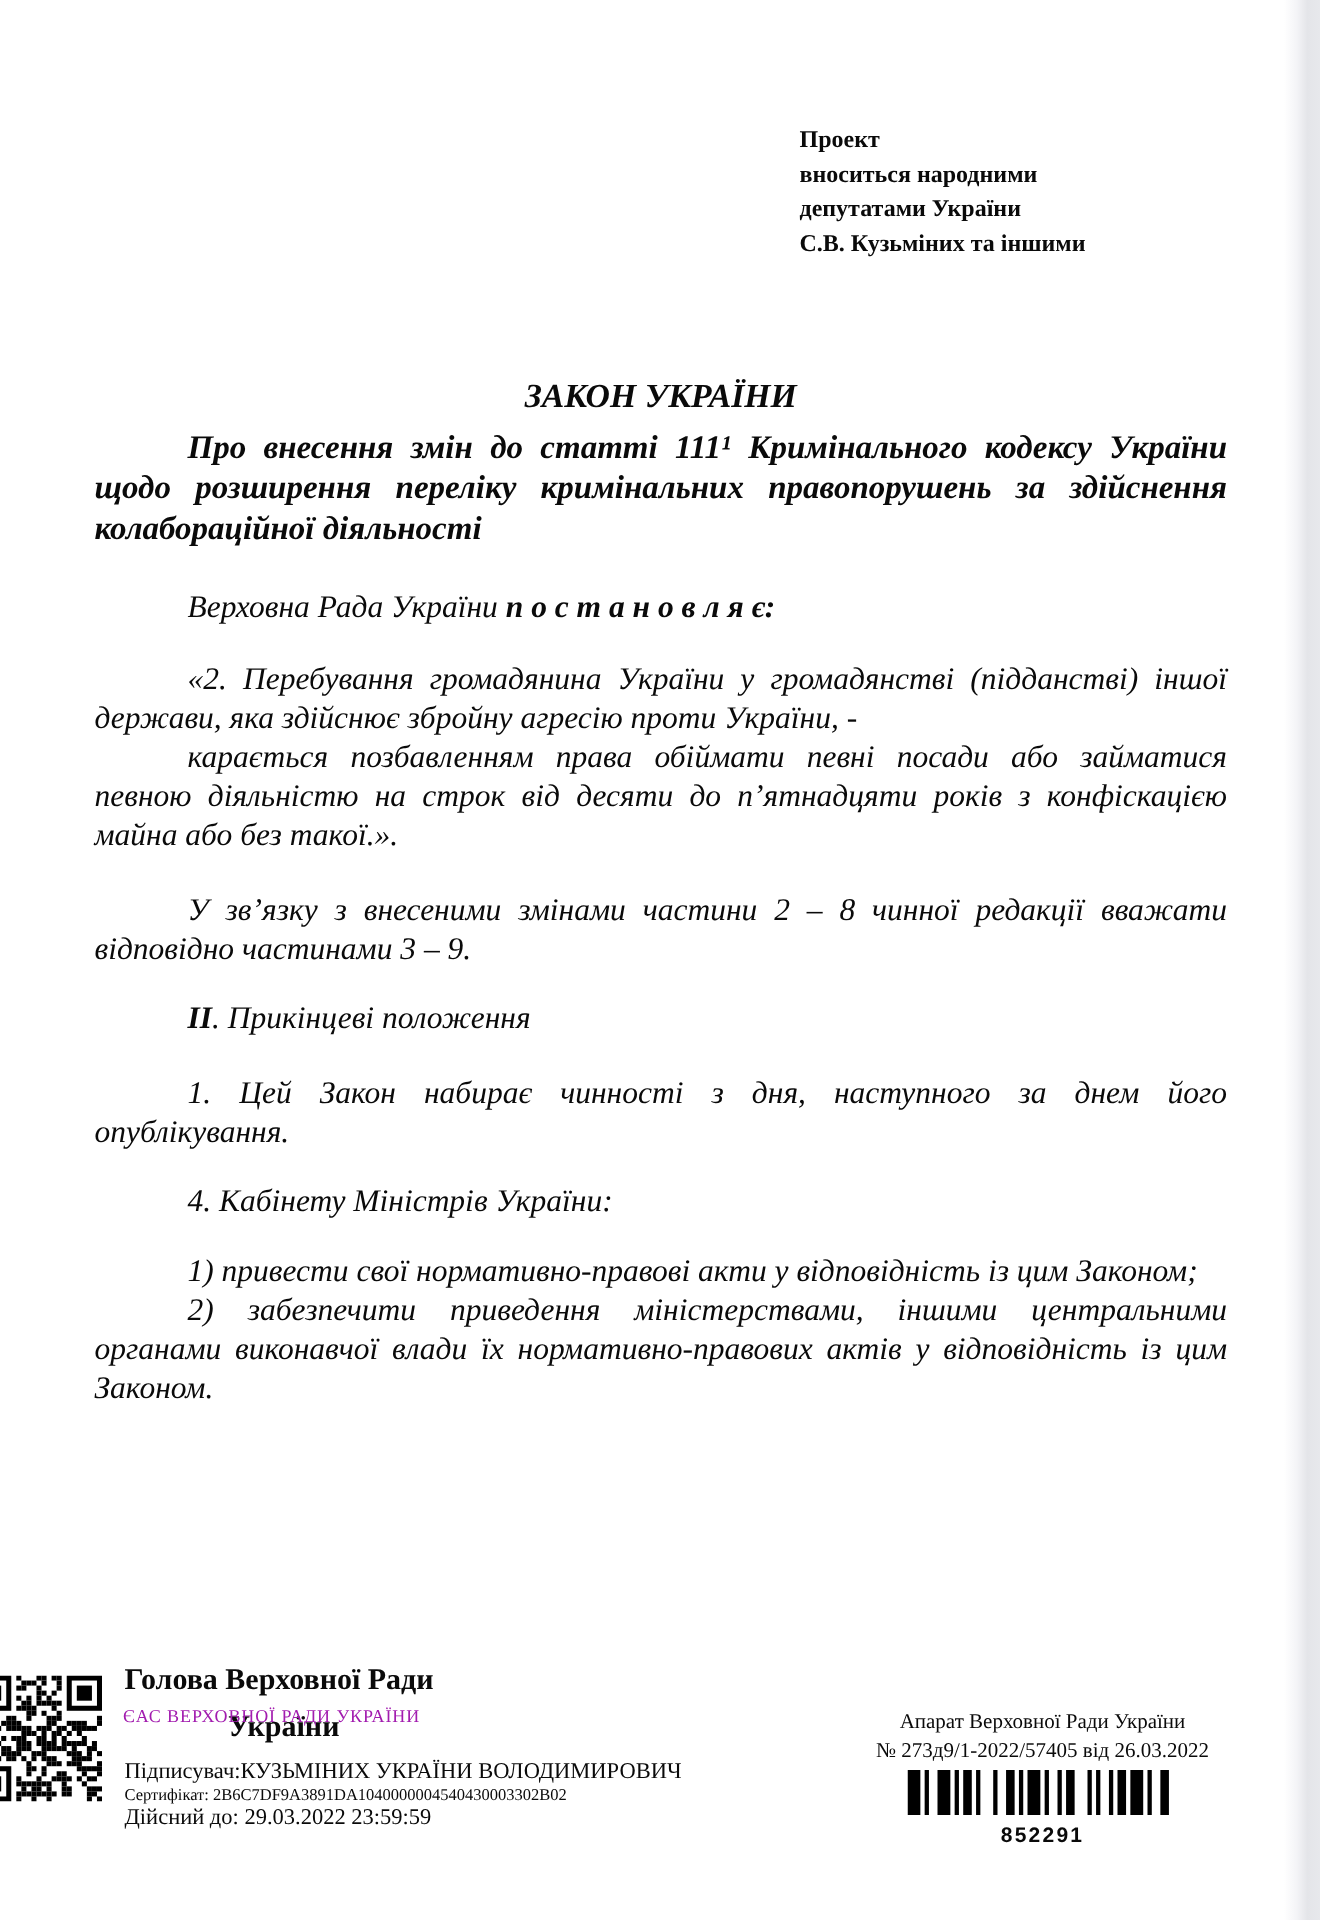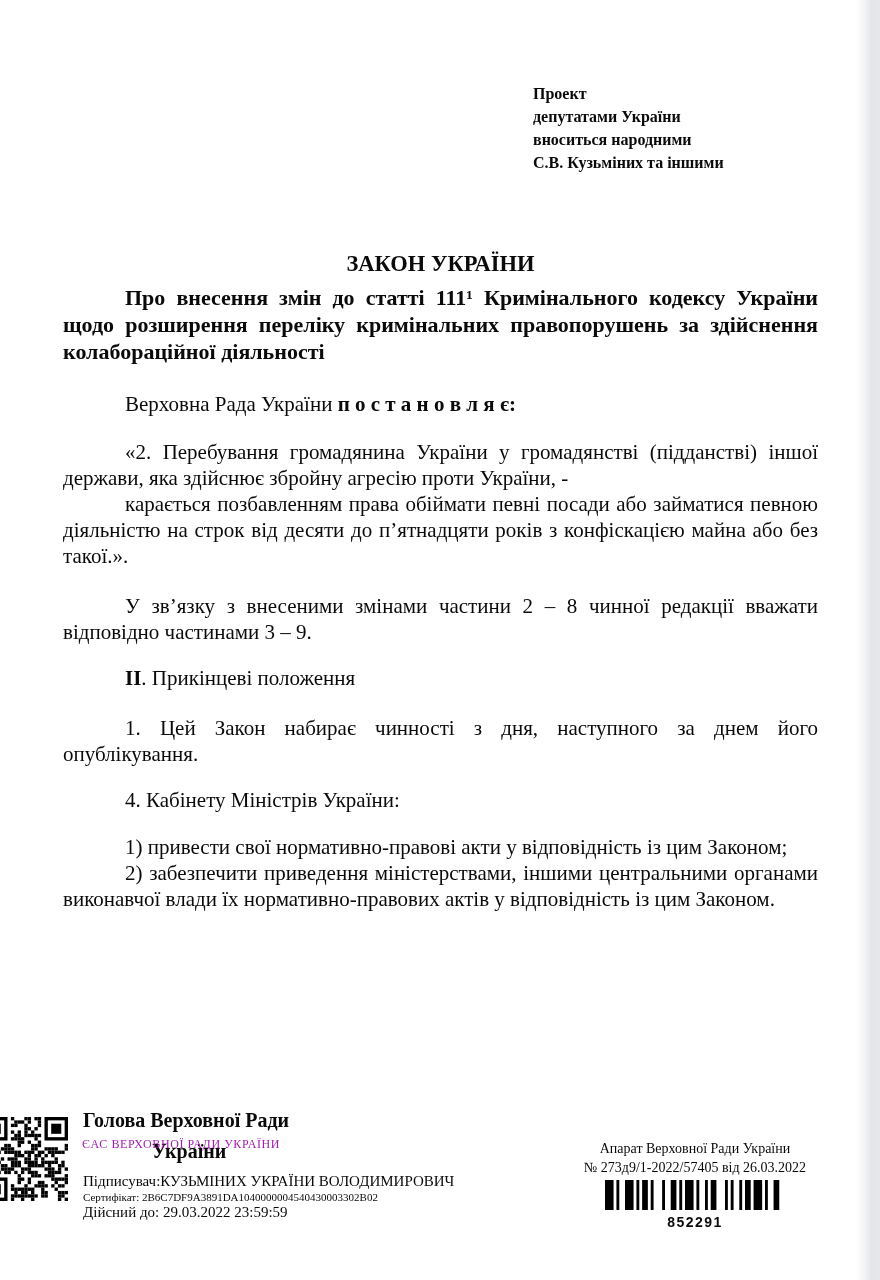--- a/index.html
+++ b/index.html
@@ -18,21 +18,21 @@
   }
   
   .intro {
     position:absolute; left:533px; top:82px;
     font-weight:bold; font-size:16px; line-height:23px;
     white-space:nowrap;
   }
   
   .doc-body {
     position:absolute; left:63px; top:250px; width:755px;
-    font-size:21px; line-height:26px;
+    font-size:21px; line-height:26px;font-style:italic;
   }
   .doc-title {
     text-align:center; font-size:22.5px; font-weight:bold; line-height:28px;
   }
   .doc-subject {
     font-weight:bold; font-size:22px; line-height:27px;
     text-align:justify; text-indent:62px; margin-top:6px;
   }
   .doc-body p { text-align:justify; text-indent:62px; }
   .gap-lg { margin-top:26px; }
@@ -80,22 +80,22 @@
     font-weight:bold; font-size:14px; letter-spacing:1.5px; margin-top:0px;
   }
 </style>
 </head>
 <body>
 
 <div class="edge-strip"></div>
 
 <div class="intro">
   <div>Проект</div>
+  <div>вноситься народними</div>
   <div>депутатами України</div>
-  <div>вноситься народними</div>
   <div>С.В. Кузьміних та іншими</div>
 </div>
 
 <div class="doc-body">
   <div class="doc-title">ЗАКОН УКРАЇНИ</div>
   <div class="doc-subject">Про внесення змін до статті 111¹ Кримінального кодексу України щодо розширення переліку кримінальних правопорушень за здійснення колабораційної діяльності</div>
 
   <p class="gap-lg"><span>Верховна Рада України </span><span class="b">п о с т а н о в л я є:</span></p>
 
 

